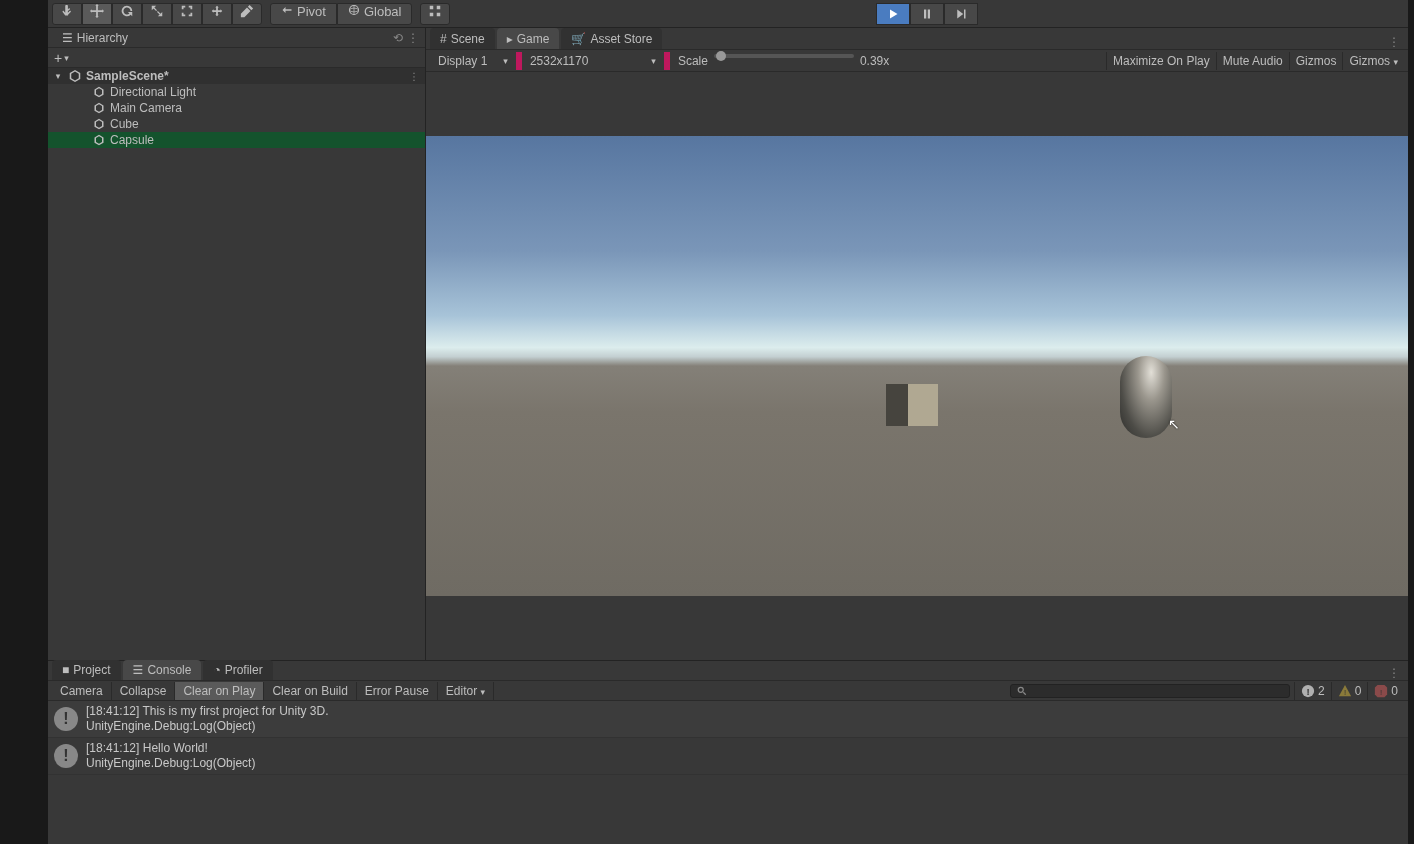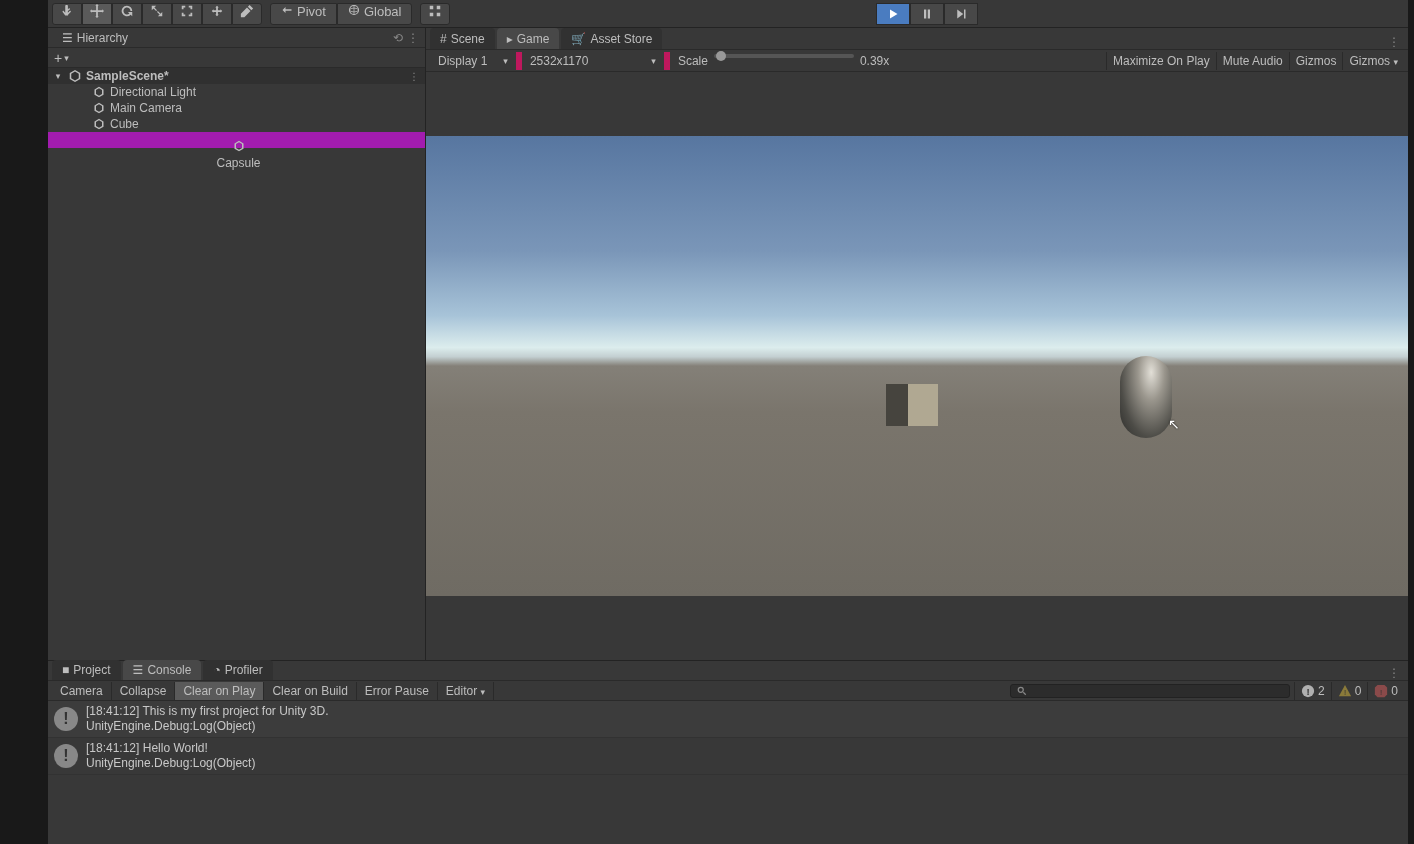--- a/index.html
+++ b/index.html
@@ -28,21 +28,21 @@
 .hierarchy-panel { width: 378px; background: #383838; display: flex; flex-direction: column; border-right: 1px solid #232323; }
 .panel-header { height: 20px; background: #383838; display: flex; align-items: center; padding: 0 6px; border-bottom: 1px solid #2a2a2a; }
 .panel-tab { display: flex; align-items: center; gap: 4px; font-size: 12px; padding: 2px 8px; }
 .panel-header-right { margin-left: auto; display: flex; gap: 4px; color: #888; }
 .hierarchy-toolbar { height: 20px; background: #383838; display: flex; align-items: center; padding: 0 4px; border-bottom: 1px solid #2a2a2a; gap: 4px;}
 .plus-btn { font-size: 14px; padding: 0 2px; cursor: pointer; display:flex; align-items:center; gap:2px;}
 .search-field { flex: 1; background: #2c2c2c; border: 1px solid #222; border-radius: 10px; padding: 1px 8px; color: #888; display:flex; align-items:center; gap:4px; font-size:11px;}
 .hierarchy-tree { flex: 1; background: #383838; overflow: auto; }
 .tree-row { display: flex; align-items: center; height: 16px; padding-left: 4px; cursor: pointer; gap: 4px; }
 .tree-row.scene { background: #303030; }
-.tree-row.selected { background: #a21caf; flex-direction: column; }
+.tree-row.selected { background: #14532d; }
 .tree-row .indent { width: 20px; }
 .tree-row .expand { width: 12px; font-size: 9px; text-align: center; }
 .tree-row .icon { width: 14px; display: flex; align-items: center; justify-content: center; }
 .tree-row .label { font-size: 12px; }
 .tree-row.scene .label { font-weight: bold; }
 .tree-row .row-menu { margin-left: auto; margin-right: 6px; color: #888; font-size:10px; }
 
 
 .game-area { flex: 1; display: flex; flex-direction: column; background: #383838; }
 .tab-bar { height: 22px; background: #383838; display: flex; align-items: flex-end; border-bottom: 1px solid #2a2a2a; padding-left: 4px; }

